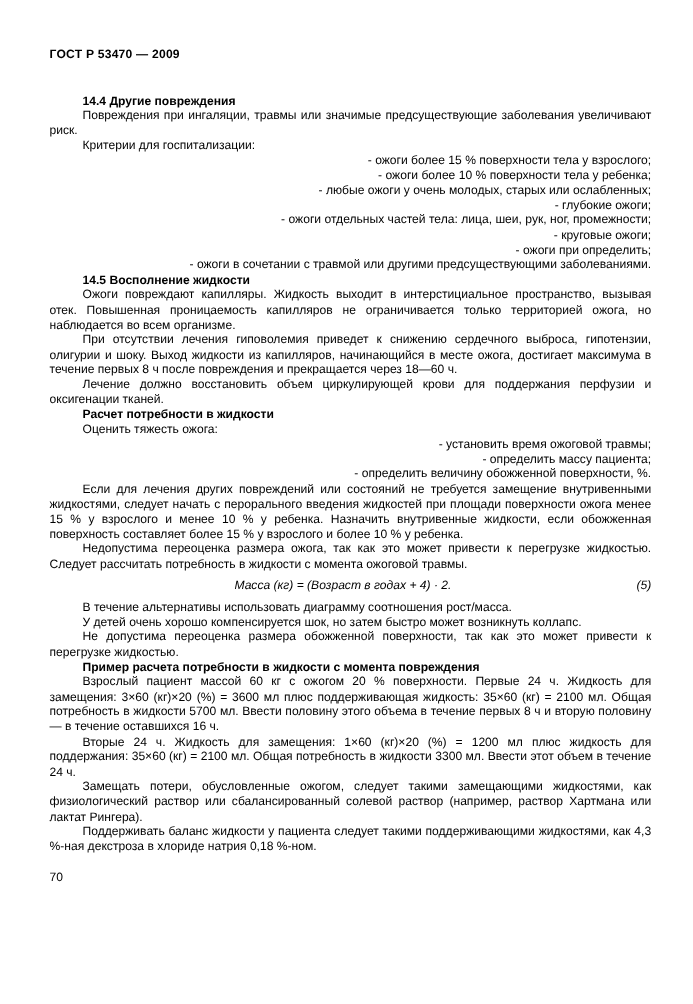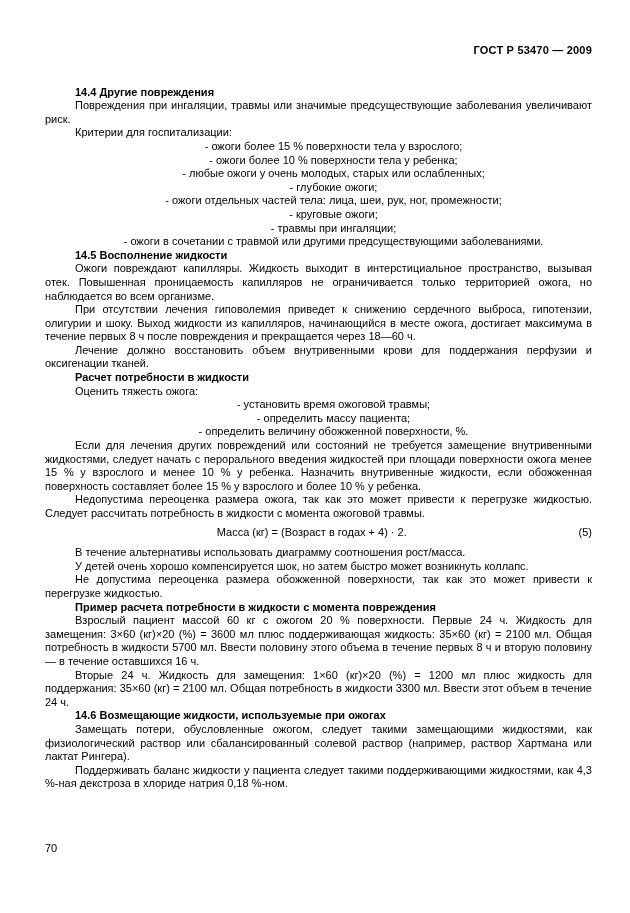--- a/index.html
+++ b/index.html
@@ -18,96 +18,95 @@
     font-family: "Liberation Sans", sans-serif;
     font-size: 11px;
     line-height: 13.6px;
     color: #000000;
     overflow: hidden;
   }
   .doc-header {
     font-weight: bold;
     margin-bottom: 28px;
     letter-spacing: 0.2px;
-    text-align: right;
   }
   .doc-body {
     width: 547px;
   }
   .blk {
     margin: 0;
     text-indent: 30px;
     text-align: justify;
   }
   .blk.heading,
   .blk.subheading {
     font-weight: bold;
     text-align: left;
   }
   .blk.list {
-    text-align: center;
+    text-align: right;
   }
   .blk.formula {
     display: flex;
     align-items: flex-start;
     text-indent: 0;
     text-align: left;
     margin: 5px 0 7px 0;
+    font-style: italic;
   }
   .formula-text {
     flex: 1;
     text-align: center;
   }
   .formula-number {
     text-align: right;
   }
   .page-number {
     position: absolute;
     left: 45px;
-    top: 842px;
+    top: 792px;
   }
 </style>
 </head>
 <body>
 
 <div class="page">
   <div class="doc-header">ГОСТ Р 53470 — 2009</div>
 
   <div class="doc-body">
       <div class="blk heading">14.4 Другие повреждения</div>
       <div class="blk para">Повреждения при ингаляции, травмы или значимые предсуществующие заболевания увеличивают риск.</div>
       <div class="blk para">Критерии для госпитализации:</div>
       <div class="blk list">- ожоги более 15 % поверхности тела у взрослого;</div>
       <div class="blk list">- ожоги более 10 % поверхности тела у ребенка;</div>
       <div class="blk list">- любые ожоги у очень молодых, старых или ослабленных;</div>
       <div class="blk list">- глубокие ожоги;</div>
       <div class="blk list">- ожоги отдельных частей тела: лица, шеи, рук, ног, промежности;</div>
       <div class="blk list">- круговые ожоги;</div>
-      <div class="blk list">- травмы при ингаляции;</div>
+      <div class="blk list">- ожоги при определить;</div>
       <div class="blk list">- ожоги в сочетании с травмой или другими предсуществующими заболеваниями.</div>
       <div class="blk heading">14.5 Восполнение жидкости</div>
       <div class="blk para">Ожоги повреждают капилляры. Жидкость выходит в интерстициальное пространство, вызывая отек. Повышенная проницаемость капилляров не ограничивается только территорией ожога, но наблюдается во всем организме.</div>
       <div class="blk para">При отсутствии лечения гиповолемия приведет к снижению сердечного выброса, гипотензии, олигурии и шоку. Выход жидкости из капилляров, начинающийся в месте ожога, достигает максимума в течение первых 8 ч после повреждения и прекращается через 18—60 ч.</div>
-      <div class="blk para">Лечение должно восстановить объем внутривенными крови для поддержания перфузии и оксигенации тканей.</div>
+      <div class="blk para">Лечение должно восстановить объем циркулирующей крови для поддержания перфузии и оксигенации тканей.</div>
       <div class="blk subheading">Расчет потребности в жидкости</div>
       <div class="blk para">Оценить тяжесть ожога:</div>
       <div class="blk list">- установить время ожоговой травмы;</div>
       <div class="blk list">- определить массу пациента;</div>
       <div class="blk list">- определить величину обожженной поверхности, %.</div>
       <div class="blk para">Если для лечения других повреждений или состояний не требуется замещение внутривенными жидкостями, следует начать с перорального введения жидкостей при площади поверхности ожога менее 15 % у взрослого и менее 10 % у ребенка. Назначить внутривенные жидкости, если обожженная поверхность составляет более 15 % у взрослого и более 10 % у ребенка.</div>
       <div class="blk para">Недопустима переоценка размера ожога, так как это может привести к перегрузке жидкостью. Следует рассчитать потребность в жидкости с момента ожоговой травмы.</div>
       <div class="blk formula">
         <span class="formula-text">Масса (кг) = (Возраст в годах + 4) · 2.</span>
         <span class="formula-number">(5)</span>
       </div>
       <div class="blk para">В течение альтернативы использовать диаграмму соотношения рост/масса.</div>
       <div class="blk para">У детей очень хорошо компенсируется шок, но затем быстро может возникнуть коллапс.</div>
       <div class="blk para">Не допустима переоценка размера обожженной поверхности, так как это может привести к перегрузке жидкостью.</div>
       <div class="blk subheading">Пример расчета потребности в жидкости с момента повреждения</div>
       <div class="blk para">Взрослый пациент массой 60 кг с ожогом 20 % поверхности. Первые 24 ч. Жидкость для замещения: 3×60 (кг)×20 (%) = 3600 мл плюс поддерживающая жидкость: 35×60 (кг) = 2100 мл. Общая потребность в жидкости 5700 мл. Ввести половину этого объема в течение первых 8 ч и вторую половину — в течение оставшихся 16 ч.</div>
       <div class="blk para">Вторые 24 ч. Жидкость для замещения: 1×60 (кг)×20 (%) = 1200 мл плюс жидкость для поддержания: 35×60 (кг) = 2100 мл. Общая потребность в жидкости 3300 мл. Ввести этот объем в течение 24 ч.</div>
-      <div class="blk heading">14.6 Возмещающие жидкости, используемые при ожогах</div>
       <div class="blk para">Замещать потери, обусловленные ожогом, следует такими замещающими жидкостями, как физиологический раствор или сбалансированный солевой раствор (например, раствор Хартмана или лактат Рингера).</div>
       <div class="blk para">Поддерживать баланс жидкости у пациента следует такими поддерживающими жидкостями, как 4,3 %-ная декстроза в хлориде натрия 0,18 %-ном.</div>
     </div>
 
   <div class="page-number">70</div>
 </div>
 
 </body></html>

